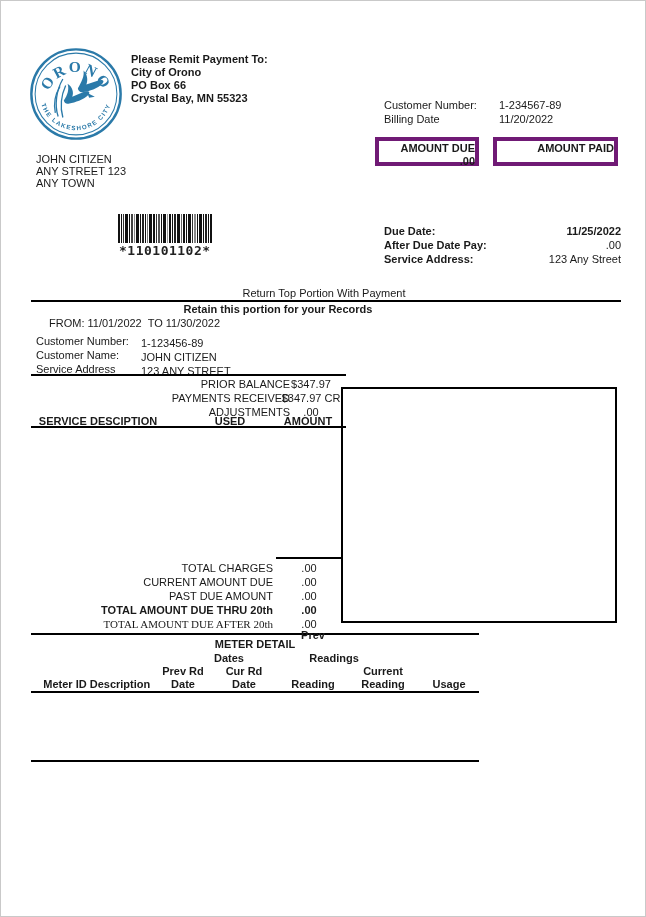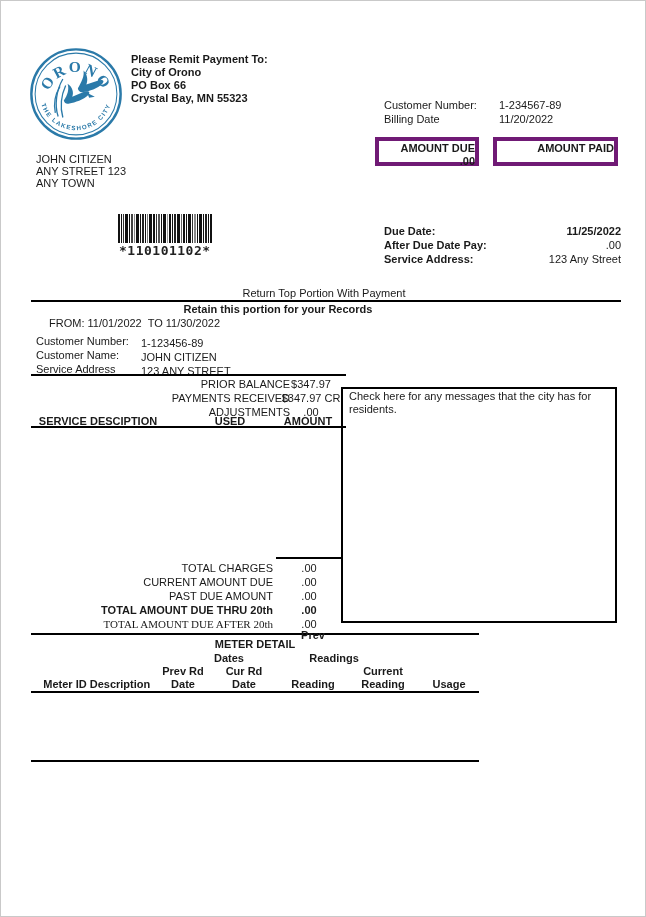--- a/index.html
+++ b/index.html
@@ -144,21 +144,20 @@
   <div class="abs ctr" style="left:275px;top:391px;width:70px;">$347.97 CR</div>
   <div class="abs rt" style="left:80px;top:405px;width:209px;">ADJUSTMENTS</div>
   <div class="abs ctr" style="left:275px;top:405px;width:70px;">.00</div>
 
   <div class="abs ctr b" style="left:30px;top:414px;width:134px;">SERVICE DESCIPTION</div>
   <div class="abs ctr b" style="left:196px;top:414px;width:66px;">USED</div>
   <div class="abs ctr b" style="left:274px;top:414px;width:66px;">AMOUNT</div>
   <div class="hline" style="left:30px;top:425px;width:315px;height:2px;"></div>
 
   <div class="gmbox" style="left:340px;top:386px;width:276px;height:236px;">
-    <div style="margin:1px 6px 0 6px;width:252px;">Check here for any messages that the city has for residents.</div>
   </div>
 
   <div class="hline" style="left:275px;top:556px;width:65px;height:2px;"></div>
   <div class="abs rt" style="left:60px;top:561px;width:212px;">TOTAL CHARGES</div>
   <div class="abs ctr" style="left:275px;top:561px;width:66px;">.00</div>
   <div class="abs rt" style="left:60px;top:575px;width:212px;">CURRENT AMOUNT DUE</div>
   <div class="abs ctr" style="left:275px;top:575px;width:66px;">.00</div>
   <div class="abs rt" style="left:60px;top:589px;width:212px;">PAST DUE AMOUNT</div>
   <div class="abs ctr" style="left:275px;top:589px;width:66px;">.00</div>
   <div class="abs rt b" style="left:60px;top:603px;width:212px;">TOTAL AMOUNT DUE THRU 20th</div>

